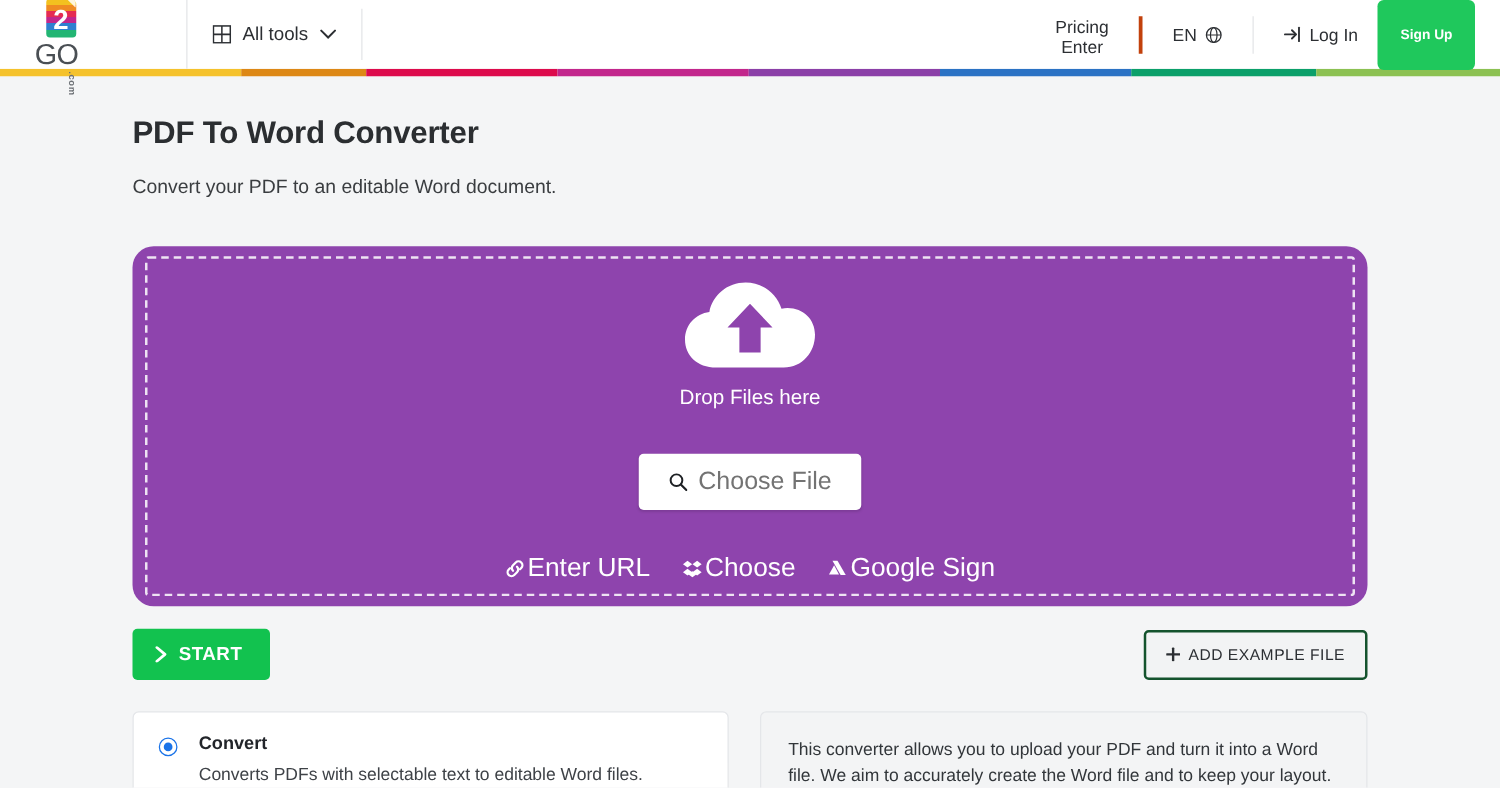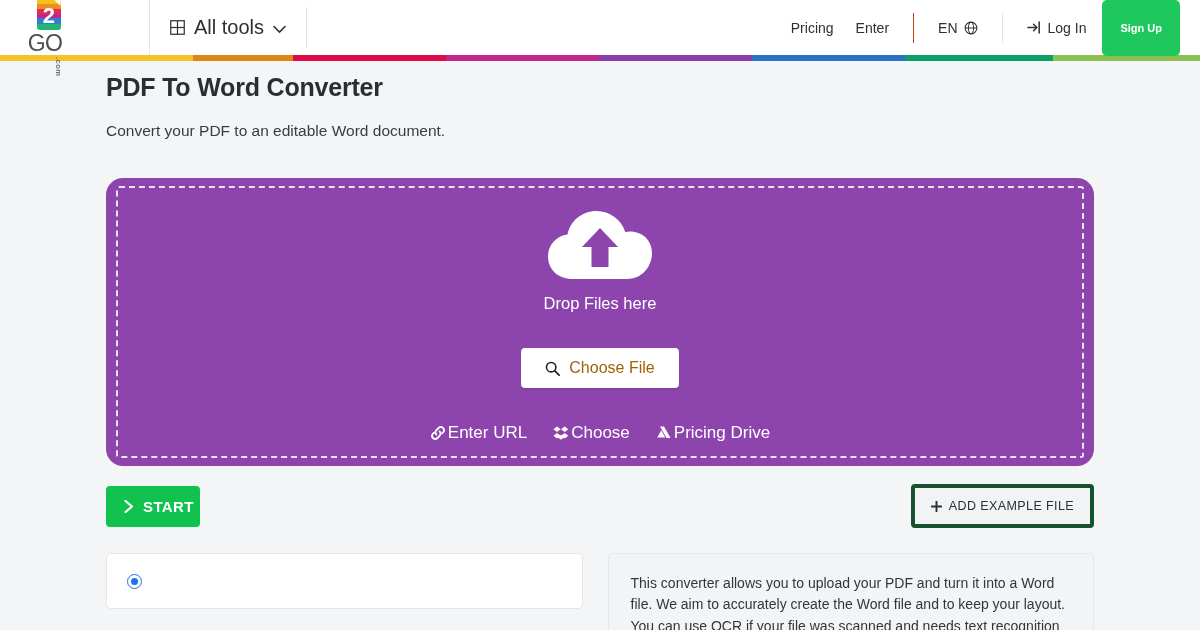--- a/index.html
+++ b/index.html
@@ -73,35 +73,36 @@
     align-self: flex-end;
     margin-bottom: 6px;
   }
 
   .alltools {
     height: 41px;
     display: flex; align-items: center; gap: 9px;
     padding: 0 20px;
     border-right: 1px solid #e3e5e8;
     cursor: pointer;
-    font-size: 20px;
+    font-size: 15px;
     color: #2c2f33;
   }
   .grid-icon { width: 15px; height: 15px; display: block; }
 
   .nav-right {
     margin-left: auto;
     display: flex; align-items: center; height: 55px;
   }
   .nav-links {
-    display: flex; align-items: center; gap: 22px;
+    display: flex; align-items: center; 
     padding: 0 24px 0 0;
     height: 30px;
-    border-right: 1px solid #c2410c;
+    border-right: 3px solid #c2410c;
     padding-right: 24px;
+    flex-direction: column;
   }
   .nav-links a { color: #2c2f33; font-size: 14px; text-decoration: none; cursor: pointer; }
   .lang {
     display: flex; align-items: center; gap: 6px;
     padding: 0 24px;
     height: 30px;
     border-right: 1px solid #e3e5e8;
     font-size: 14px; cursor: pointer;
   }
   .globe { width: 14px; height: 14px; display: block; }
@@ -125,21 +126,21 @@
   }
 
   
   .colorbar { display: flex; height: 6px; width: 1200px; }
   .colorbar div { height: 6px; }
 
   
   .main { padding: 0 106px; }
   .page-title {
     font-size: 25px; font-weight: bold;
-    margin-top: 12px;
+    margin-top: 31px;
     color: #2b2e31;
     letter-spacing: -0.2px;
   }
   .page-sub {
     font-size: 15.5px;
     color: #3a3d40;
     margin-top: 20px;
   }
 
   
@@ -165,59 +166,59 @@
     color: #ffffff;
     font-size: 16.5px;
     margin-top: 9px;
   }
   .choose-file {
     margin-top: 35px;
     background: #ffffff;
     border: none;
     border-radius: 4px;
     padding: 11px 24px;
-    font-size: 16px;
-    color: #a16207;
+    font-size: 20px;
+    color: #737373;
     display: flex; align-items: center; gap: 9px;
     cursor: pointer;
     font-family: "Liberation Sans", sans-serif;
     box-shadow: 0 1px 2px rgba(0,0,0,.12);
   }
   .magnifier { width: 15px; height: 15px; display: block; }
   .sources {
     margin-top: 35px;
     display: flex; align-items: center; gap: 26px;
   }
   .source {
     display: flex; align-items: center; gap: 2px;
-    color: #ffffff; font-size: 17px; cursor: pointer;
+    color: #ffffff; font-size: 21px; cursor: pointer;
     text-decoration: none;
   }
   .src-icon { width: 16px; height: 16px; display: block; }
 
   
   .action-row {
     margin-top: 18px;
     display: flex; align-items: center; justify-content: space-between;
   }
   .start-btn {
     background: #12c24f;
     color: #ffffff;
     border: none; border-radius: 4px;
-    padding: 12px 6px 12px 18px;
+    padding: 12px 22px 12px 18px;
     font-size: 15px; font-weight: bold;
     letter-spacing: 0.4px;
     display: flex; align-items: center; gap: 8px;
     cursor: pointer;
     font-family: "Liberation Sans", sans-serif;
   }
   .chev-right { width: 11px; height: 13px; display: block; }
   .example-btn {
     background: #f2f3f4;
-    border: 4px solid #14532d;
+    border: 2px solid #14532d;
     border-radius: 4px;
     padding: 11px 16px;
     font-size: 12.5px;
     letter-spacing: 0.4px;
     color: #2c2f33;
     display: flex; align-items: center; gap: 7px;
     cursor: pointer;
     font-family: "Liberation Sans", sans-serif;
   }
   .plus { width: 11px; height: 11px; display: block; }
@@ -387,21 +388,21 @@
         </span>
         <span>Choose</span>
       </a>
       <a class="source">
         <span>
           <svg class="src-icon" viewBox="0 0 16 16">
             <path d="M8 1.5 L14.6 13 H10.5 L4 1.5 Z" fill="#ffffff"></path>
             <path d="M5.3 5.2 L1.2 12.6 H9.2 Z" fill="#ffffff"></path>
           </svg>
         </span>
-        <span>Pricing Drive</span>
+        <span>Google Sign</span>
       </a>
     </div>
   </div>
 
   <div class="action-row">
     <button class="start-btn">
       <span>
         <svg class="chev-right" viewBox="0 0 11 13">
             <path d="M1.5 1 L8 6.5 L1.5 12" fill="none" stroke="#ffffff" stroke-width="2.2" stroke-linecap="round" stroke-linejoin="round"></path>
           </svg>
@@ -417,20 +418,24 @@
         </svg>
       </span>
       <span>ADD EXAMPLE FILE</span>
     </button>
   </div>
 
   <div class="cols">
     <div class="col-left">
       <div class="opt-card">
         <span class="radio checked"></span>
+        <div>
+          <div class="opt-title">Convert</div>
+          <div class="opt-desc">Converts PDFs with selectable text to editable Word files.</div>
+        </div>
       </div>
 
     </div>
 
     <div class="col-right">
       <div class="info-panel">This converter allows you to upload your PDF and turn it into a Word file. We aim to accurately create the Word file and to keep your layout. You can use OCR if your file was scanned and needs text recognition to make it editable.</div>
     </div>
   </div>
 
 </div>

